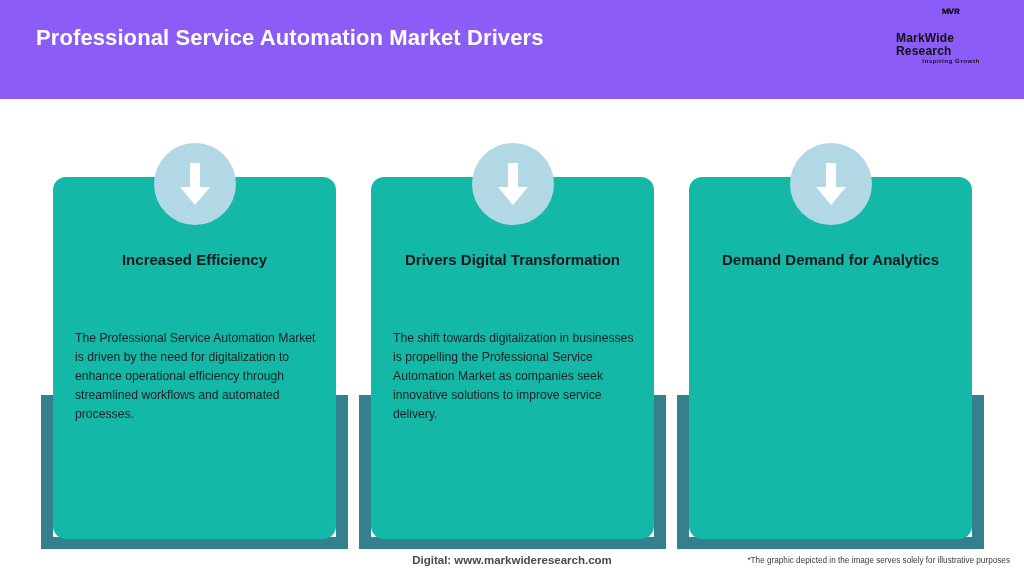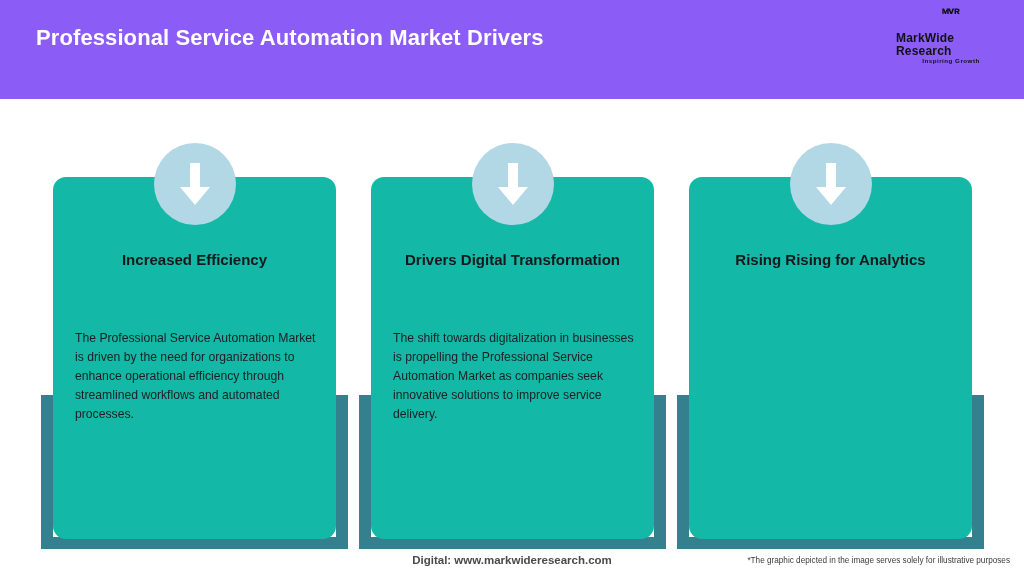--- a/index.html
+++ b/index.html
@@ -185,21 +185,21 @@
     <div class="logo-tag">Inspiring Growth</div>
   </div>
 </div>
 
 <div class="cards">
 
   <div class="card-slot s1">
     <div class="frame"></div>
     <div class="panel">
       <div class="panel-title">Increased Efficiency</div>
-      <div class="panel-body">The Professional Service Automation Market is driven by the need for organizations to enhance operational efficiency through streamlined workflows and automated processes.</div>
+      <div class="panel-body">The Professional Service Automation Market is driven by the need for digitalization to enhance operational efficiency through streamlined workflows and automated processes.</div>
     </div>
     <div class="badge">
       <svg width="34" height="46" viewBox="0 0 34 46" aria-hidden="true">
         <polygon points="12,2 22,2 22,26 32,26 17,44 2,26 12,26" fill="#ffffff"></polygon>
       </svg>
     </div>
   </div>
 
   <div class="card-slot s2">
     <div class="frame"></div>
@@ -210,21 +210,21 @@
     <div class="badge">
       <svg width="34" height="46" viewBox="0 0 34 46" aria-hidden="true">
         <polygon points="12,2 22,2 22,26 32,26 17,44 2,26 12,26" fill="#ffffff"></polygon>
       </svg>
     </div>
   </div>
 
   <div class="card-slot s3">
     <div class="frame"></div>
     <div class="panel">
-      <div class="panel-title">Rising Rising for Analytics</div>
+      <div class="panel-title">Demand Demand for Analytics</div>
     </div>
     <div class="badge">
       <svg width="34" height="46" viewBox="0 0 34 46" aria-hidden="true">
         <polygon points="12,2 22,2 22,26 32,26 17,44 2,26 12,26" fill="#ffffff"></polygon>
       </svg>
     </div>
   </div>
 
 </div>
 

